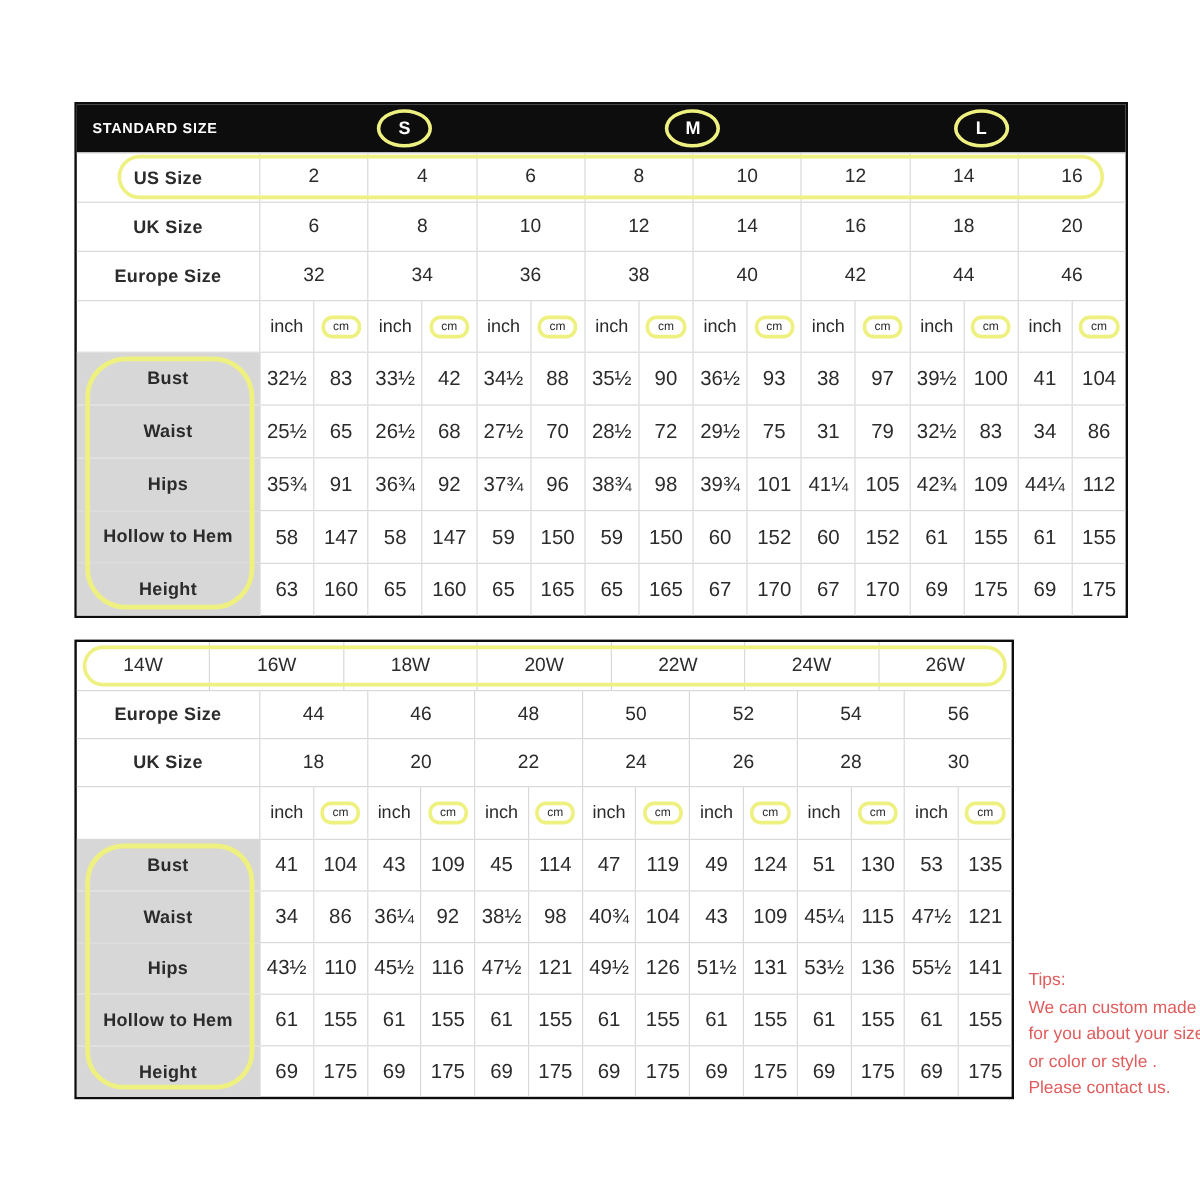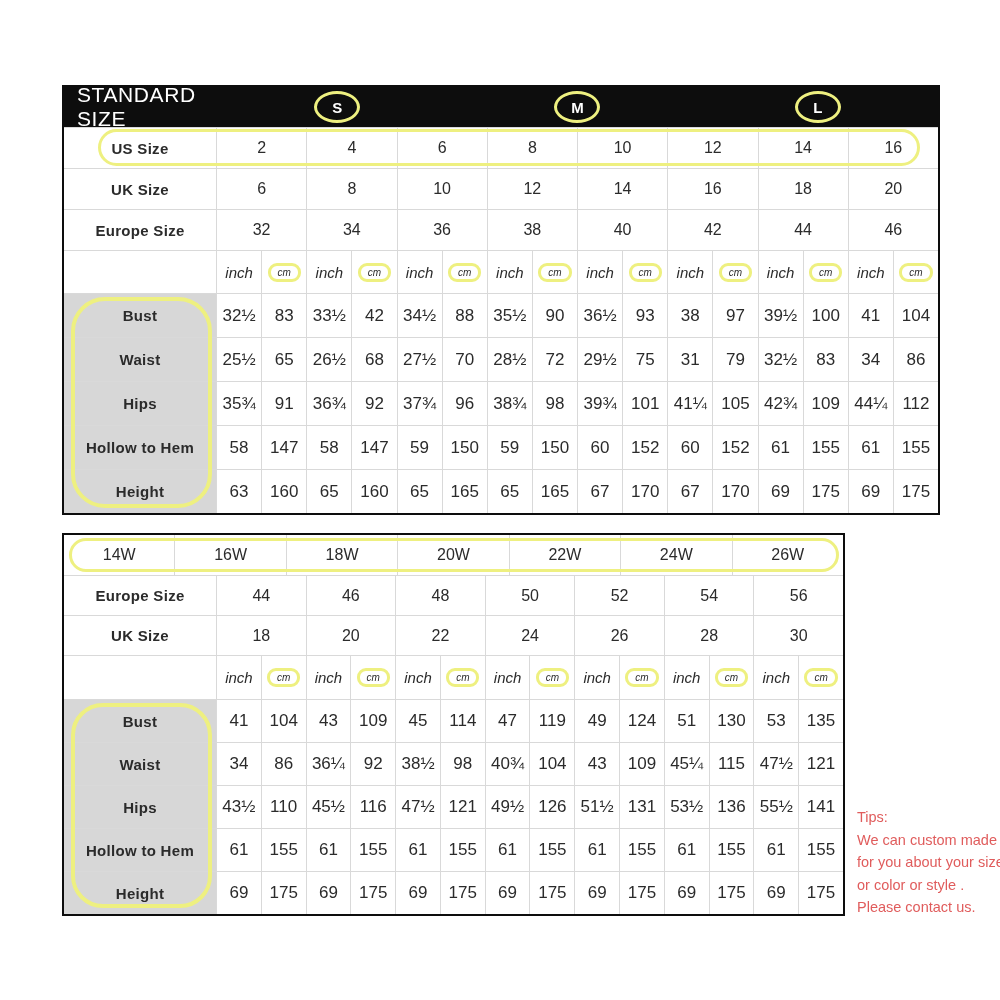--- a/index.html
+++ b/index.html
@@ -12,21 +12,21 @@
   }
   *{box-sizing:border-box;margin:0;padding:0;}
   body{
     width:1000px;height:1000px;position:relative;background:#ffffff;
     font-family:"Liberation Sans", sans-serif;color:var(--ink);overflow:hidden;
   }
   .size-table{position:absolute;left:62px;background:#fff;border:2px solid var(--blk);}
   .t1{top:85px;width:878px;}
   .t2{top:533px;width:783px;}
   .t-header{height:40px;background:var(--blk);display:flex;align-items:center;color:#fff;}
-  .t-header-title{flex:0 0 153px;padding-left:13px;font-weight:normal;font-size:21px;letter-spacing:.6px;}
+  .t-header-title{flex:0 0 153px;padding-left:13px;font-weight:bold;font-size:12px;letter-spacing:.6px;}
   .size-group{flex:1 1 0;display:flex;justify-content:center;align-items:center;}
   .size-ellipse{
     min-width:46px;height:32px;padding:0 7px;border:3px solid var(--yl);border-radius:50%;
     display:flex;align-items:center;justify-content:center;font-weight:bold;font-size:15px;color:#fff;
   }
   .row{display:flex;border-top:1px solid var(--gray-line);}
   .t1 .size-row{height:41px;}
   .t1 .unit-row{height:43px;}
   .t1 .measure-row{height:44px;}
   .t2 .size-row{height:40px;}
@@ -37,21 +37,21 @@
     flex:0 0 153px;display:flex;align-items:center;justify-content:center;
     font-weight:bold;font-size:15px;border-right:1px solid var(--gray-line);letter-spacing:.3px;
   }
   .measure-row .label-cell{background:var(--label-gray);}
   .cell{
     flex:1 1 0;display:flex;align-items:center;justify-content:center;
     font-size:17px;border-right:1px solid var(--gray-line);
   }
   .row .cell:last-child{border-right:none;}
   .size-row .cell{font-size:16px;}
-  .unit-row .cell{font-size:15px;font-style:italic;}
+  .unit-row .cell{font-size:15px;}
   .cm-badge{
     display:inline-flex;align-items:center;justify-content:center;
     padding:1px 7px;border:3px solid var(--yl);border-radius:9px;font-size:10px;
   }
   .overlay{position:absolute;pointer-events:none;border:3px solid var(--yl);}
   .t1-us-capsule{top:42px;left:34px;width:822px;height:37px;border-radius:19px;}
   .t1-labels-capsule{top:210px;left:7px;width:141px;height:211px;border-radius:34px;border-width:4px;}
   .t2-plus-capsule{top:3px;left:5px;width:770px;height:34px;border-radius:17px;}
   .t2-labels-capsule{top:168px;left:7px;width:141px;height:205px;border-radius:32px;border-width:4px;}
   .tips{

